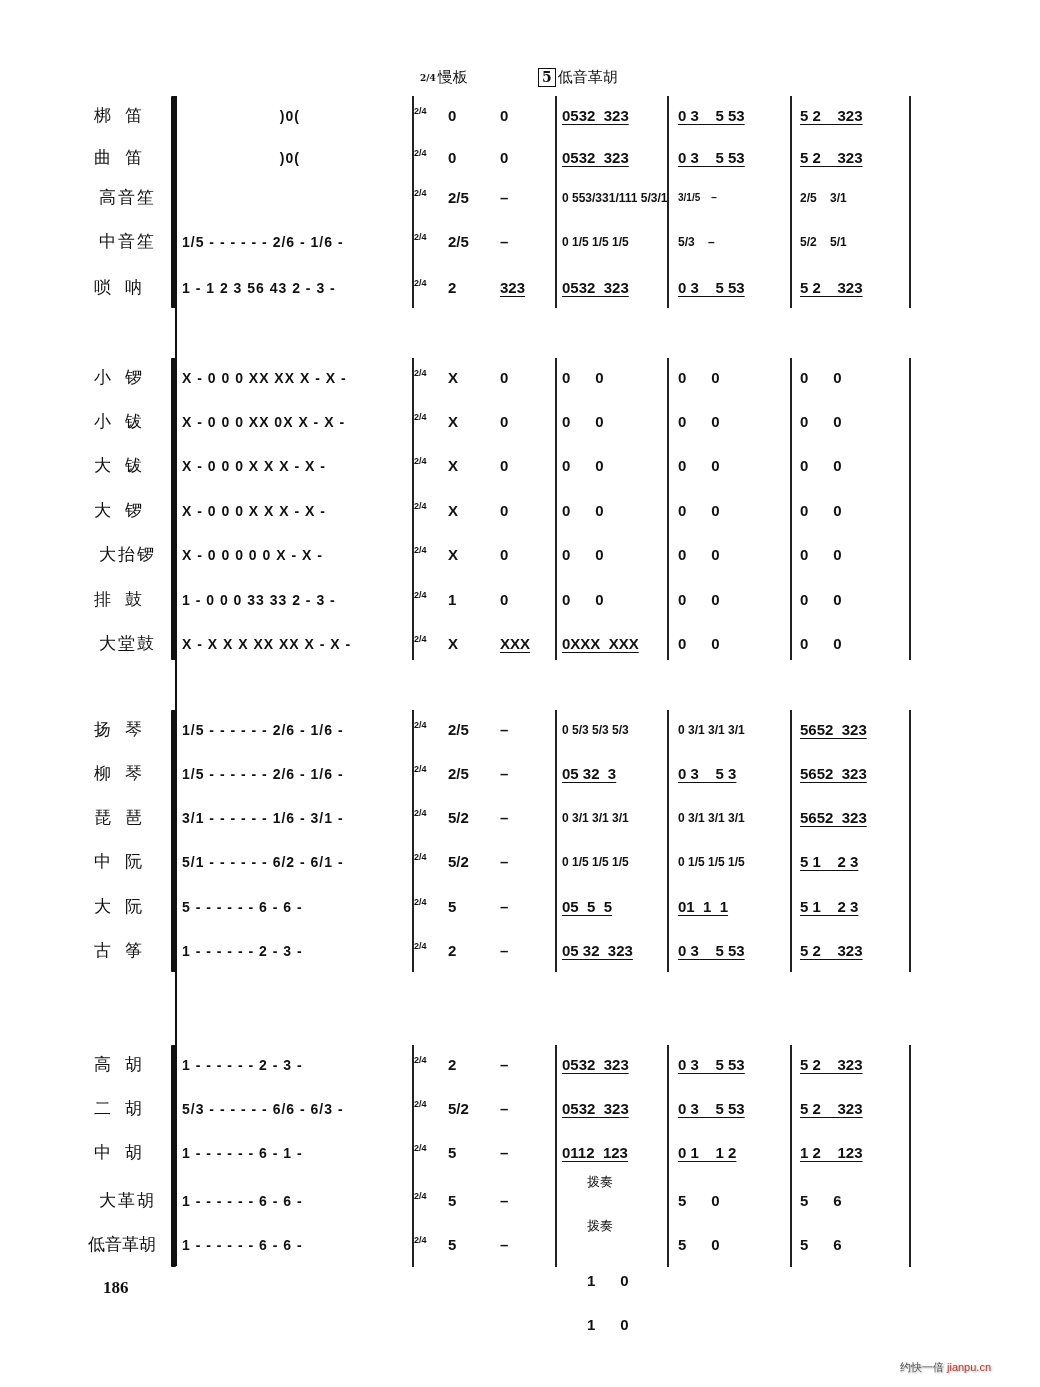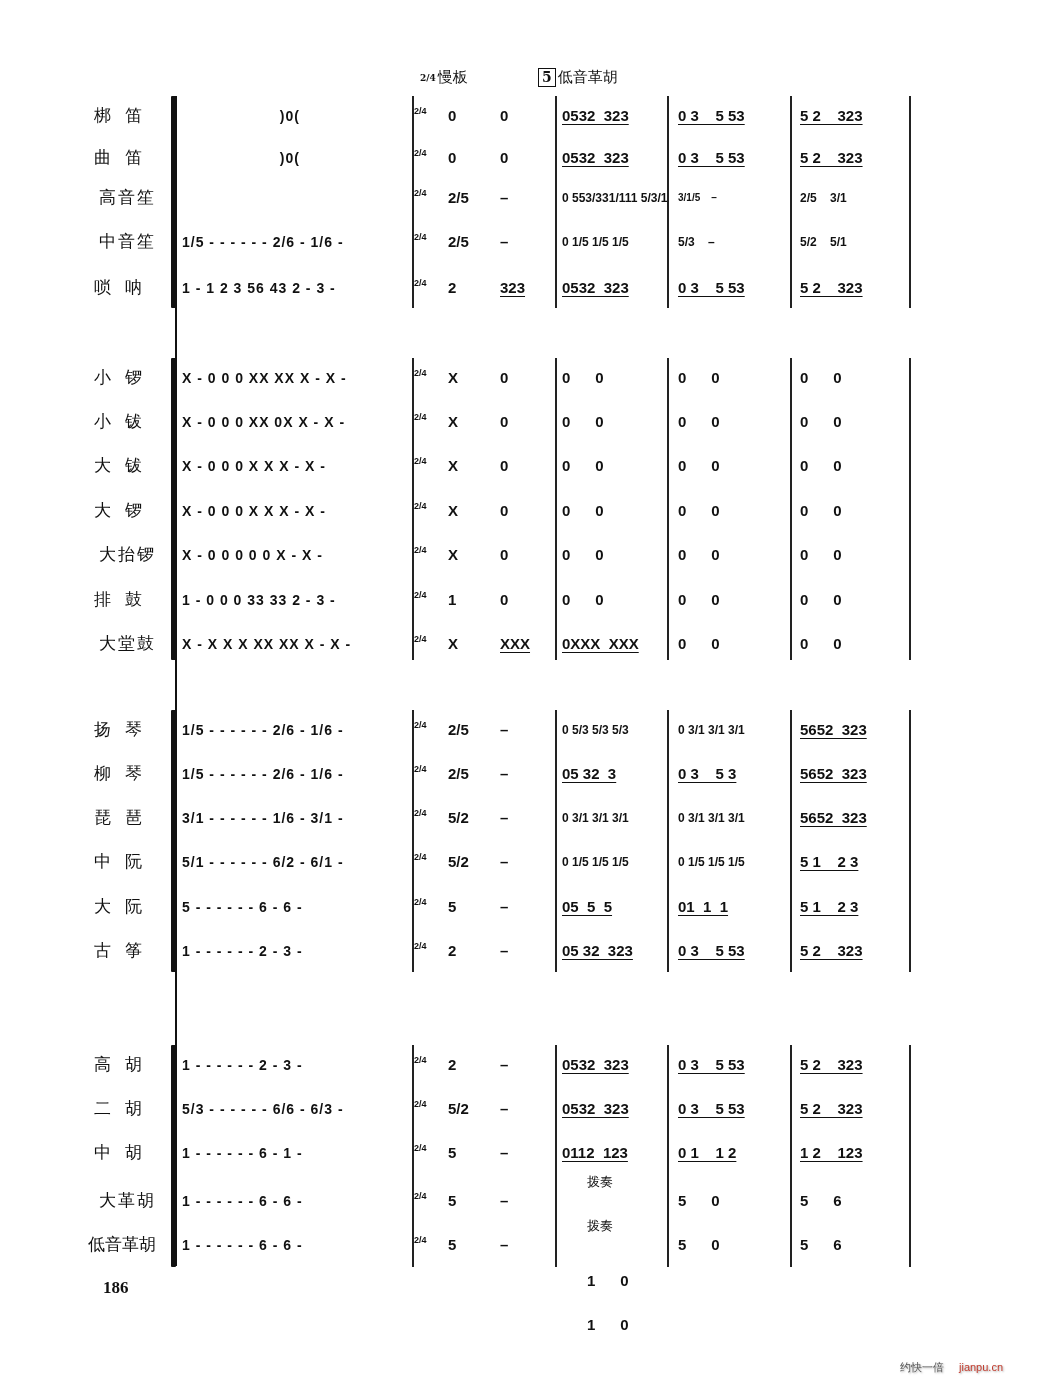--- a/index.html
+++ b/index.html
@@ -28,21 +28,21 @@
   .m0a { left: 448px; width: 50px; }
   .m0b { left: 500px; width: 55px; }
   .m1  { left: 562px; width: 104px; }
   .m2  { left: 678px; width: 110px; }
   .m3  { left: 800px; width: 100px; }
   .ul { text-decoration: underline; text-decoration-thickness: 1px; text-underline-offset: 3px; }
   .annot { position: absolute; font-family: "DejaVu Serif", serif; font-size: 13px; font-weight: normal; top: -6px; line-height: 14px; }
 
   .page-num { position: absolute; left: 103px; top: 1278px; font-family: "Liberation Serif", serif; font-weight: bold; font-size: 17px; }
   .watermark { position: absolute; left: 900px; top: 1360px; font-size: 11px; color: #555; text-shadow: 1px 1px 2px #aaa; }
-  .watermark .url { color: #c0392b; margin-left: 15px; }
+  .watermark .url { color: #c0392b; margin-left: 3px; }
 </style>
 </head>
 <body>
 
 <div class="header">
   <div class="tempo1">
     <span class="frac">2/4</span><span>慢板</span>
   </div>
   <div class="tempo2">
     <span class="rehearsal">5</span><span>低音革胡</span>

